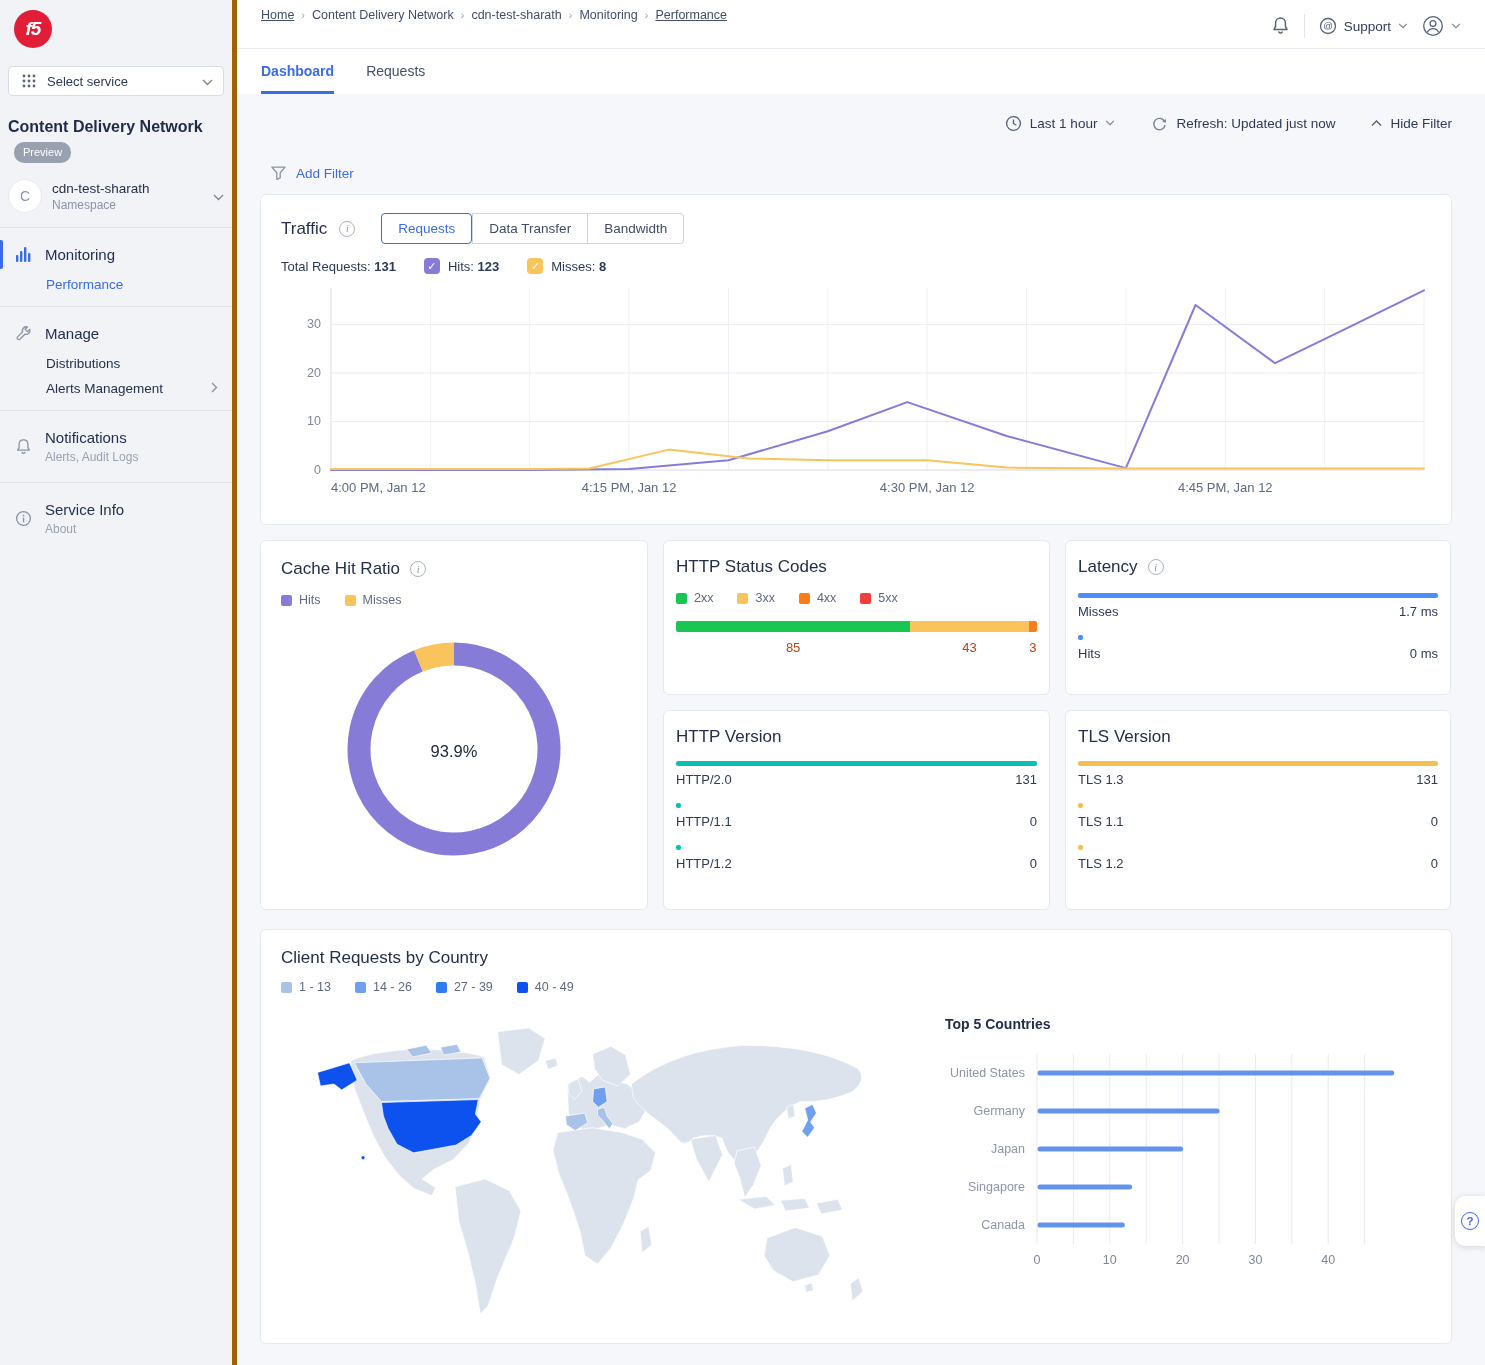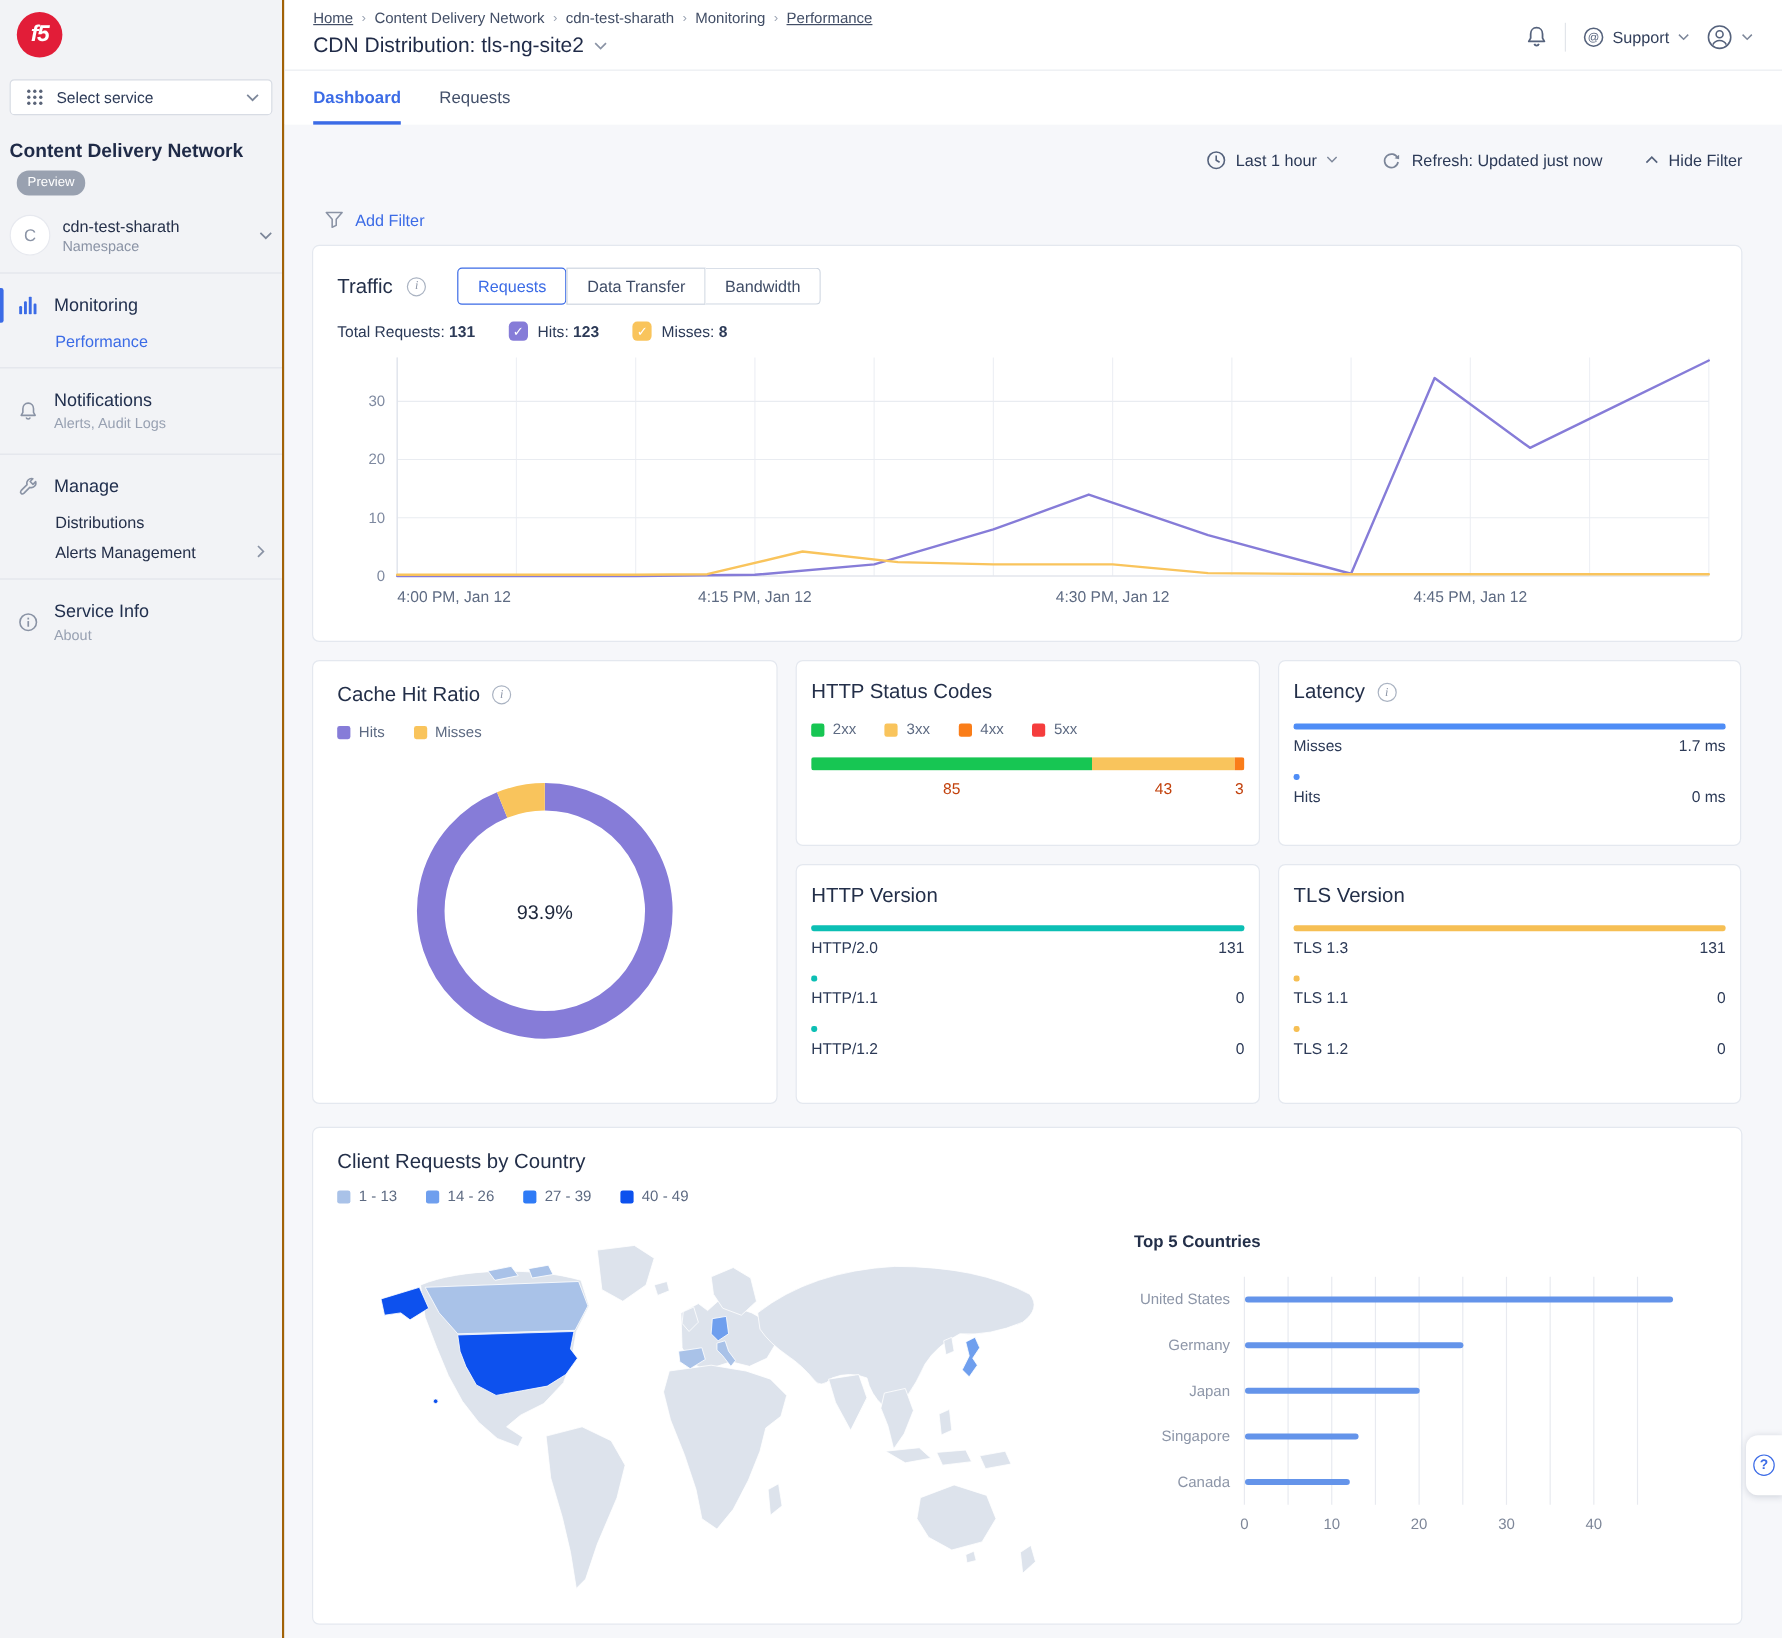--- a/index.html
+++ b/index.html
@@ -1,21 +1,21 @@
 <!DOCTYPE html>
 <html><head>
 <meta charset="utf-8">
 <style>
   * { margin:0; padding:0; box-sizing:border-box; }
   html,body { width:1485px; height:1365px; overflow:hidden; }
   body { font-family:"Liberation Sans", sans-serif; background:#f6f7fa; color:#25304a; }
   .app { display:flex; width:1485px; height:1365px; position:relative; }
 
   
-  .sidebar { width:237px; min-width:237px; background:#f2f3f6; border-right:2px solid #a16207; height:100%; }
+  .sidebar { width:237px; min-width:237px; background:#f2f3f6; border-right:5px solid #a16207; height:100%; }
   .logo-row { padding:10px 14px 6px 14px; }
   .f5-logo { width:38px; height:38px; border-radius:50%; background:#e21d38; color:#fff; display:flex; align-items:center; justify-content:center; font-weight:bold; font-style:italic; font-size:19px; letter-spacing:-1px; }
   .select-service { margin:12px 8px 0 8px; background:#fff; border:1px solid #d8dce4; border-radius:4px; height:30px; display:flex; align-items:center; padding:0 10px; gap:8px; cursor:pointer; }
   .select-service .lbl { font-size:13px; color:#2c3a57; flex:1; }
   .product-title { padding:18px 14px 0 8px; font-size:16px; font-weight:bold; color:#1f2a47; line-height:1.6; }
   .preview-badge { display:inline-block; background:#99a1b0; color:#fff; font-size:11px; font-weight:normal; border-radius:10px; padding:2px 9px; margin-left:6px; vertical-align:2px; }
   .namespace-select { display:flex; align-items:center; gap:10px; margin:14px 8px 14px 8px; cursor:pointer; }
   .ns-avatar { width:34px; height:34px; border-radius:50%; background:#fff; border:1px solid #e7e9ef; color:#8a93a5; font-size:14px; display:flex; align-items:center; justify-content:center; }
   .ns-name { font-size:13.5px; color:#25304a; }
   .ns-label { font-size:12px; color:#8a93a5; margin-top:2px; }
@@ -166,50 +166,50 @@
         <span class="nav-label">Monitoring</span>
       </div>
       <div class="nav-sub link-active">
           <span>Performance</span>
         </div>
     </div>
 
     <div class="nav-sec">
       <div class="nav-item">
         <span class="nav-icon">
-          <svg width="17" height="18" viewBox="0 0 18 19">
-              <path d="M9,2 C6.2,2 4.3,4.1 4.3,6.9 V10.2 L2.8,12.8 H15.2 L13.7,10.2 V6.9 C13.7,4.1 11.8,2 9,2 Z M7.2,14.8 a1.9,1.9 0 0 0 3.6,0" fill="none" stroke="#8a93a5" stroke-width="1.4" stroke-linejoin="round"></path>
-            </svg>
-        </span>
-        <span>
-          <span class="nav-label">Notifications</span>
-          <div class="nav-sub-label">Alerts, Audit Logs</div>
-        </span>
-      </div>
-    </div>
-
-    <div class="nav-sec">
-      <div class="nav-item">
-        <span class="nav-icon">
           <svg width="17" height="17" viewBox="0 0 18 18">
               <path d="M15.6,4.6 a4.1,4.1 0 0 1 -5.2,5.1 L5.1,15 a1.7,1.7 0 0 1 -2.4,-2.4 L8,7.3 a4.1,4.1 0 0 1 5.1,-5.2 L10.7,4.5 l2.5,2.5 Z" fill="none" stroke="#8a93a5" stroke-width="1.4" stroke-linejoin="round"></path>
             </svg>
         </span>
         <span class="nav-label">Manage</span>
       </div>
       <div class="nav-sub">
           <span>Distributions</span>
         </div>
       <div class="nav-sub">
         <span>Alerts Management</span>
         <span class="spacer"></span>
         <span>
           <svg width="7" height="11" viewBox="0 0 7 11">
               <polyline points="1,1 5.5,5.5 1,10" fill="none" stroke="#8a93a5" stroke-width="1.4"></polyline>
             </svg>
+        </span>
+      </div>
+    </div>
+
+    <div class="nav-sec">
+      <div class="nav-item">
+        <span class="nav-icon">
+          <svg width="17" height="18" viewBox="0 0 18 19">
+              <path d="M9,2 C6.2,2 4.3,4.1 4.3,6.9 V10.2 L2.8,12.8 H15.2 L13.7,10.2 V6.9 C13.7,4.1 11.8,2 9,2 Z M7.2,14.8 a1.9,1.9 0 0 0 3.6,0" fill="none" stroke="#8a93a5" stroke-width="1.4" stroke-linejoin="round"></path>
+            </svg>
+        </span>
+        <span>
+          <span class="nav-label">Notifications</span>
+          <div class="nav-sub-label">Alerts, Audit Logs</div>
         </span>
       </div>
     </div>
 
     <div class="nav-sec">
       <div class="nav-item">
         <span class="nav-icon">
           <svg width="17" height="17" viewBox="0 0 18 18">
               <circle cx="9" cy="9" r="7.3" fill="none" stroke="#8a93a5" stroke-width="1.4"></circle>
               <rect x="8.3" y="8" width="1.5" height="5" fill="#8a93a5"></rect>
@@ -231,28 +231,20 @@
           <a class="underlined">Home</a>
           <span class="crumb-sep">›</span>
           <a>Content Delivery Network</a>
           <span class="crumb-sep">›</span>
           <a>cdn-test-sharath</a>
           <span class="crumb-sep">›</span>
           <a>Monitoring</a>
           <span class="crumb-sep">›</span>
           <a class="underlined">Performance</a>
         </nav>
-        <div class="page-title-row">
-          <h1>CDN Distribution: tls-ng-site2</h1>
-          <span>
-            <svg width="11" height="7" viewBox="0 0 11 7">
-                <polyline points="1,1 5.5,5.5 10,1" fill="none" stroke="#8a93a5" stroke-width="1.4"></polyline>
-              </svg>
-          </span>
-        </div>
       </div>
       <div class="topbar-right">
         <button class="top-btn">
           <svg width="19" height="20" viewBox="0 0 18 19">
               <path d="M9,2 C6.2,2 4.3,4.1 4.3,6.9 V10.2 L2.8,12.8 H15.2 L13.7,10.2 V6.9 C13.7,4.1 11.8,2 9,2 Z M7.2,14.8 a1.9,1.9 0 0 0 3.6,0" fill="none" stroke="#55627c" stroke-width="1.4" stroke-linejoin="round"></path>
             </svg>
         </button>
         <span class="v-divider"></span>
         <button class="top-btn">
           <svg width="18" height="18" viewBox="0 0 18 18">

